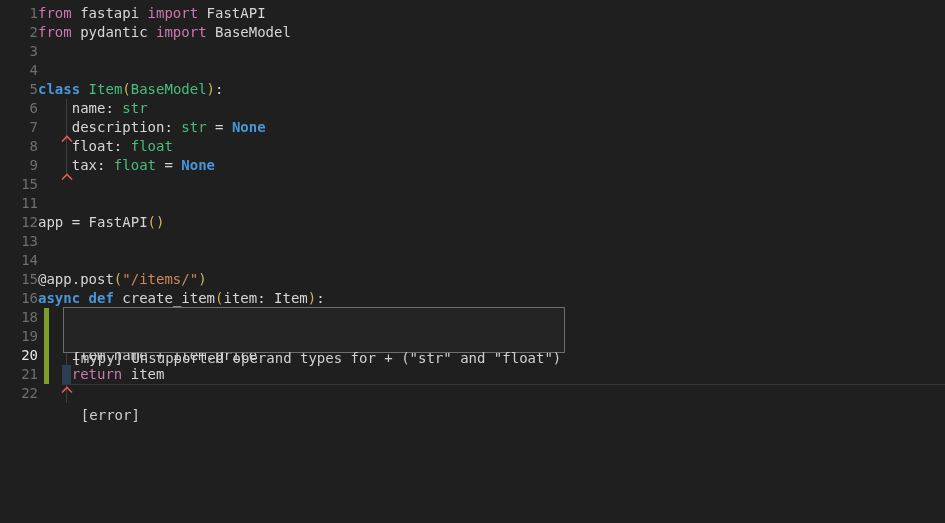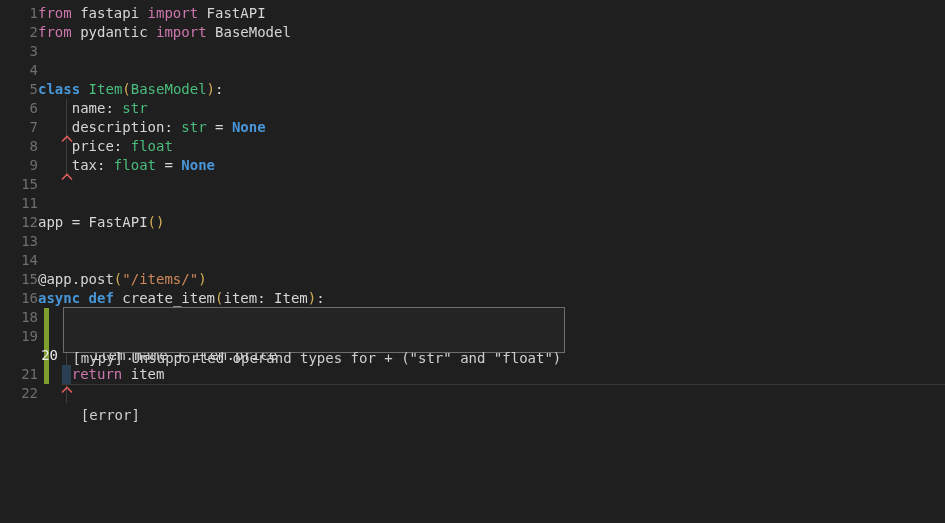--- a/index.html
+++ b/index.html
@@ -5,21 +5,21 @@
   html,body{margin:0;padding:0;background:#000;}
   .screen{
     position:relative;width:945px;height:523px;overflow:hidden;
     background:var(--background);
     font-family:"DejaVu Sans Mono","Liberation Mono",monospace;
     font-size:14px;line-height:19px;
   }
   #lines{position:absolute;top:4px;left:0;right:0;z-index:2;}
   .line{height:19px;display:flex;white-space:pre;}
   .ln{flex:0 0 38px;width:38px;text-align:right;color:var(--line-number);}
-  .ln.active{color:var(--line-number-active);padding-left:20px;}
+  .ln.active{color:var(--line-number-active);}
   .code{white-space:pre;color:var(--foreground);}
   .tok-fg{color:var(--foreground);}
   .tok-pink{color:var(--keyword-pink);}
   .tok-blue{color:var(--keyword-blue);font-weight:bold;}
   .tok-green{color:var(--type-green);}
   .tok-yellow{color:var(--bracket-yellow);}
   .tok-orange{color:var(--string-orange);}
   .guide{position:absolute;width:1px;background:var(--indent-guide);z-index:0;}
   #change-bar{position:absolute;left:44px;width:5px;background:var(--change-bar-green);z-index:1;}
   #cursorline-underline{position:absolute;height:1px;background:var(--cursorline-underline);z-index:1;}
@@ -43,21 +43,21 @@
   <div id="change-bar" style="top: 308px; height: 76px;"></div>
   <div id="cursorline-underline" style="top: 384px; left: 62px; width: 883px;"></div>
   <div id="lines">
       <div class="line"><span class="ln">1</span><span class="code"><span class="tok-pink">from</span><span class="tok-fg"> fastapi </span><span class="tok-pink">import</span><span class="tok-fg"> FastAPI</span></span></div>
       <div class="line"><span class="ln">2</span><span class="code"><span class="tok-pink">from</span><span class="tok-fg"> pydantic </span><span class="tok-pink">import</span><span class="tok-fg"> BaseModel</span></span></div>
       <div class="line"><span class="ln">3</span><span class="code"></span></div>
       <div class="line"><span class="ln">4</span><span class="code"></span></div>
       <div class="line"><span class="ln">5</span><span class="code"><span class="tok-blue">class</span><span class="tok-fg"> </span><span class="tok-green">Item</span><span class="tok-yellow">(</span><span class="tok-green">BaseModel</span><span class="tok-yellow">)</span><span class="tok-fg">:</span></span></div>
       <div class="line"><span class="ln">6</span><span class="code"><span class="tok-fg">    name: </span><span class="tok-green">str</span></span></div>
       <div class="line"><span class="ln">7</span><span class="code"><span class="tok-fg">    description: </span><span class="tok-green">str</span><span class="tok-fg"> = </span><span class="tok-blue">None</span></span></div>
-      <div class="line"><span class="ln">8</span><span class="code"><span class="tok-fg">    price: </span><span class="tok-green">float</span></span></div>
+      <div class="line"><span class="ln">8</span><span class="code"><span class="tok-fg">    float: </span><span class="tok-green">float</span></span></div>
       <div class="line"><span class="ln">9</span><span class="code"><span class="tok-fg">    tax: </span><span class="tok-green">float</span><span class="tok-fg"> = </span><span class="tok-blue">None</span></span></div>
       <div class="line"><span class="ln">15</span><span class="code"></span></div>
       <div class="line"><span class="ln">11</span><span class="code"></span></div>
       <div class="line"><span class="ln">12</span><span class="code"><span class="tok-fg">app = FastAPI</span><span class="tok-yellow">()</span></span></div>
       <div class="line"><span class="ln">13</span><span class="code"></span></div>
       <div class="line"><span class="ln">14</span><span class="code"></span></div>
       <div class="line"><span class="ln">15</span><span class="code"><span class="tok-fg">@app.post</span><span class="tok-yellow">(</span><span class="tok-orange">"/items/"</span><span class="tok-yellow">)</span></span></div>
       <div class="line"><span class="ln">16</span><span class="code"><span class="tok-blue">async</span><span class="tok-fg"> </span><span class="tok-blue">def</span><span class="tok-fg"> create_item</span><span class="tok-yellow">(</span><span class="tok-fg">item: Item</span><span class="tok-yellow">)</span><span class="tok-fg">:</span></span></div>
       <div class="line"><span class="ln">18</span><span class="code"></span></div>
       <div class="line"><span class="ln">19</span><span class="code"></span></div>

